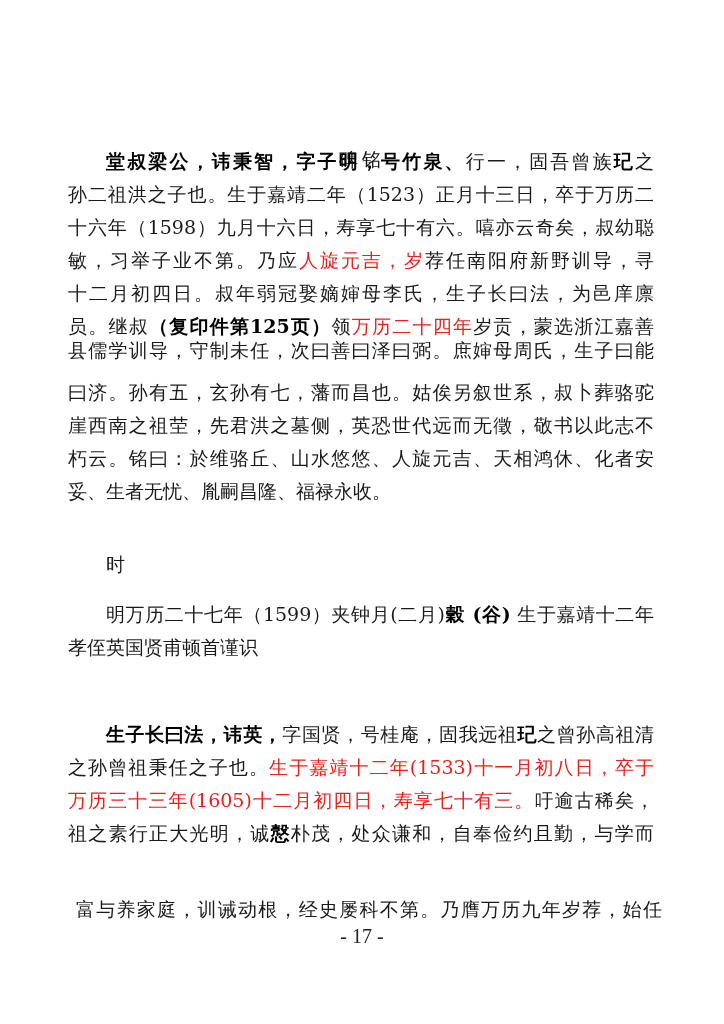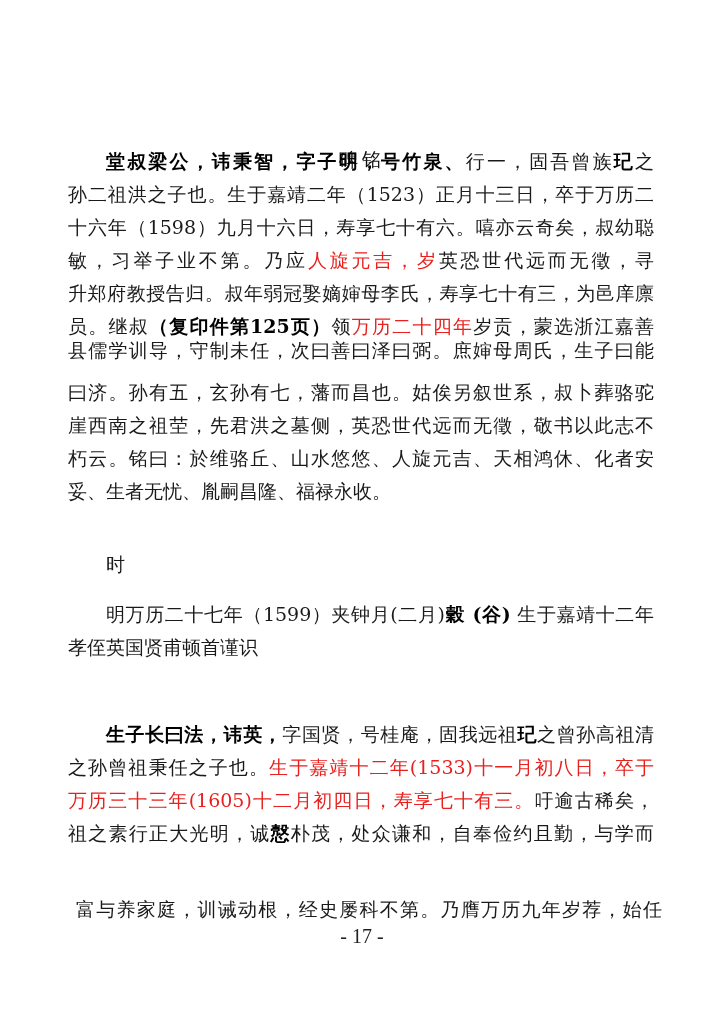--- a/index.html
+++ b/index.html
@@ -22,22 +22,22 @@
 </head>
 <body>
 
 <div class="page">
   <div class="title">碑铭</div>
 
   <div id="s1">
       <div class="line indent" style="top: 145px;"><span class="red bold">堂叔梁公，讳秉智，字子明，号竹泉、</span><span>行一，固吾曾族</span><span class="bold">玘</span><span>之</span></div>
       <div class="line" style="top: 178px;"><span>孙二祖洪之子也。生于嘉靖二年（1523）正月十三日，卒于万历二</span></div>
       <div class="line" style="top: 211px;"><span>十六年（1598）九月十六日，寿享七十有六。嘻亦云奇矣，叔幼聪</span></div>
-      <div class="line" style="top: 244px;"><span>敏，习举子业不第。乃应</span><span class="red">人旋元吉，岁</span><span>英恐世代远而无徵，寻</span></div>
-      <div class="line" style="top: 277px;"><span>升郑府教授告归。叔年弱冠娶嫡婶母李氏，寿享七十有三，为邑庠廪</span></div>
+      <div class="line" style="top: 244px;"><span>敏，习举子业不第。乃应</span><span class="red">人旋元吉，岁</span><span>荐任南阳府新野训导，寻</span></div>
+      <div class="line" style="top: 277px;"><span>十二月初四日。叔年弱冠娶嫡婶母李氏，生子长曰法，为邑庠廪</span></div>
       <div class="line" style="top: 310px;"><span>员。继叔</span><span class="bold">（复印件第125页）</span><span>领</span><span class="red">万历二十四年</span><span>岁贡，蒙选浙江嘉善</span></div>
       <div class="line" style="top: 334px;"><span>县儒学训导，守制未任，次曰善曰泽曰弼。庶婶母周氏，生子曰能</span></div>
       <div class="line" style="top: 376px;"><span>曰济。孙有五，玄孙有七，藩而昌也。姑俟另叙世系，叔卜葬骆驼</span></div>
       <div class="line" style="top: 409px;"><span>崖西南之祖茔，先君洪之墓侧，英恐世代远而无徵，敬书以此志不</span></div>
       <div class="line" style="top: 442px;"><span>朽云。铭曰：於维骆丘、山水悠悠、人旋元吉、天相鸿休、化者安</span></div>
       <div class="line short" style="top: 475px;"><span>妥、生者无忧、胤嗣昌隆、福禄永收。</span></div>
     </div>
 
   <div class="line indent short" style="top:548px;">时</div>
   <div class="line indent" style="top:598px;" id="dl1"><span>明万历二十七年（1599）夹钟月(二月)</span><span class="bold">穀 (谷)</span><span> 生于嘉靖十二年</span></div>

